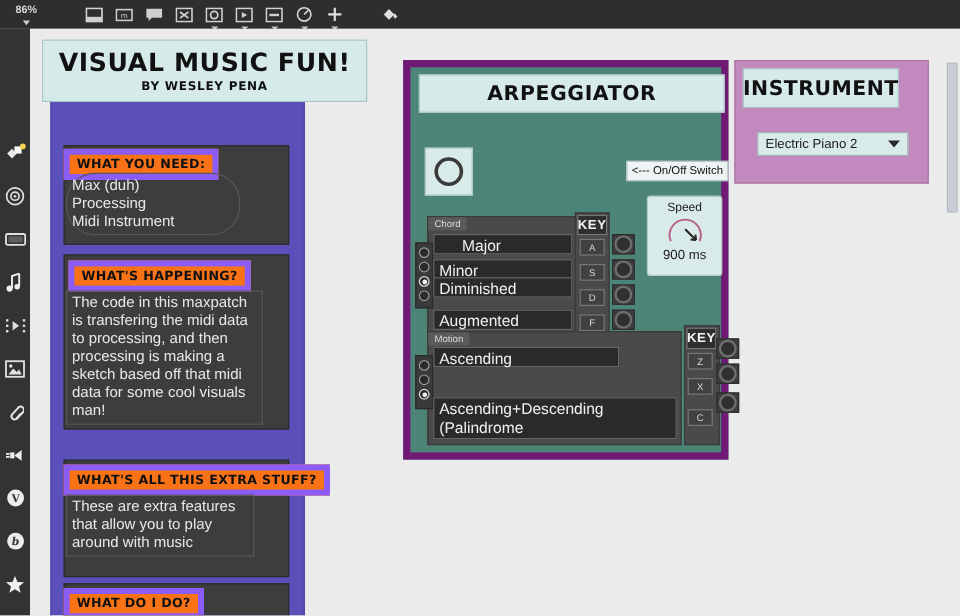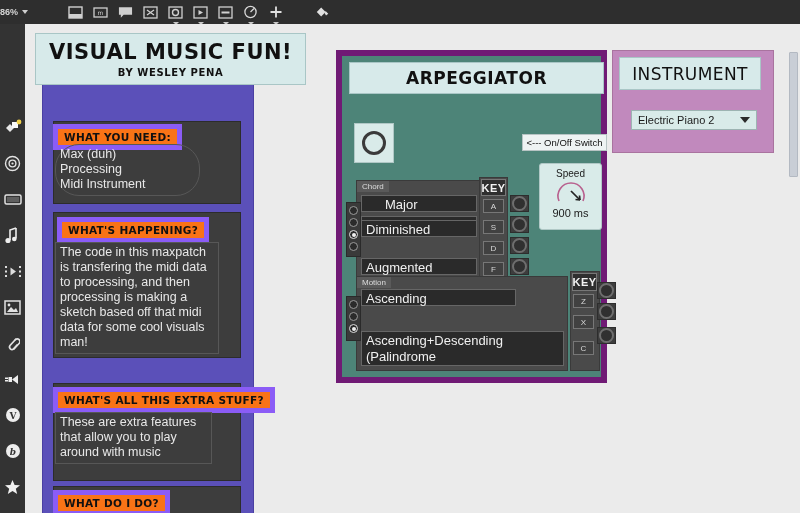--- a/index.html
+++ b/index.html
@@ -11,21 +11,21 @@
   }
   #app { position: relative; width: 800px; height: 513px; background: #ebebeb; }
 
   
   #toolbar {
     position: absolute; left: 0; top: 0; width: 800px; height: 24px;
     background: #2e2e2e; display: flex; align-items: center;
   }
   .zoom-box {
     display: flex; align-items: center; gap: 4px;
-    margin-left: 0; color: #d6d6d6; font-size: 9px; font-weight: bold;
+    margin-left: 13px; color: #d6d6d6; font-size: 9px; font-weight: bold; flex-direction: column;
   }
   .zoom-caret {
     width: 0; height: 0; border-left: 3px solid transparent;
     border-right: 3px solid transparent; border-top: 4px solid #cfcfcf;
   }
   .tb-icons { display: flex; align-items: center; gap: 10px; margin-left: 40px; }
   .tb-btn {
     position: relative; width: 15px; height: 15px;
     display: flex; align-items: center; justify-content: center;
   }
@@ -167,24 +167,24 @@
   .speed-label { font-size: 10px; color: #1a1a1a; margin-top: 4px; }
   .speed-dial { position: relative; width: 36px; height: 26px; margin-top: 1px; }
   .speed-val { font-size: 11px; color: #1a1a1a; margin-top: 1px; }
 
   
   #pink {
     position: absolute; left: 587px; top: 26px; width: 162px; height: 103px;
     background: #c189bd; border: 1px solid #a9739f;
   }
   .inst-title {
-    position: absolute; left: 6px; top: 6px; width: 142px; height: 33px;
+    position: absolute; left: 6px; top: 6px; width: 130px; height: 33px;
     background: #d7eaea; border: 1px solid #a9c6c6;
     display: flex; align-items: center; justify-content: center;
-    font-size: 17px; font-weight: normal; color: #111; letter-spacing: .4px;
+    font-size: 17px; font-weight: bold; color: #111; letter-spacing: .4px;
     font-family: "DejaVu Sans", sans-serif;
   }
   .inst-select {
     position: absolute; left: 18px; top: 59px; width: 126px; height: 20px;
     background: #d9ebe9; border: 1px solid #9db4b2;
     display: flex; align-items: center; padding: 0 6px;
     font-size: 11px; color: #1a1a1a;
   }
   .sel-caret {
     margin-left: auto; width: 0; height: 0;
@@ -427,21 +427,21 @@
 
       <div class="radio-col" style="left:4px; top:146px; width:15px; height:55px;">
         <span class="radio"></span>
         <span class="radio"></span>
         <span class="radio on"></span>
         <span class="radio"></span>
       </div>
 
       <div class="opt-row" style="left:19px; top:139px; width:116px; height:17px;padding-left:23px;">Major</div>
       <div class="opt-row" style="left:19px; top:160px; width:116px; height:17px;">Minor</div>
-      <div class="opt-row" style="left:19px; top:164px; width:116px; height:17px;">Diminished</div>
+      <div class="opt-row" style="left:19px; top:175px; width:116px; height:17px;">Diminished</div>
       <div class="opt-row" style="left:19px; top:202px; width:116px; height:17px;">Augmented</div>
 
       <div class="key-col" style="left:137px; top:121px; width:29px; height:104px;"></div>
       <div class="key-head" style="left:139px; top:123px; width:25px; height:17px;">KEY</div>
       <div class="key-btn" style="left:141px; top:143px; width:21px; height:14px;">A</div>
       <div class="key-btn" style="left:141px; top:164px; width:21px; height:14px;">S</div>
       <div class="key-btn" style="left:141px; top:185px; width:21px; height:14px;">D</div>
       <div class="key-btn" style="left:141px; top:206px; width:21px; height:14px;">F</div>
 
       <div class="knob" style="left:168px; top:139px; width:19px; height:17px;"></div>

